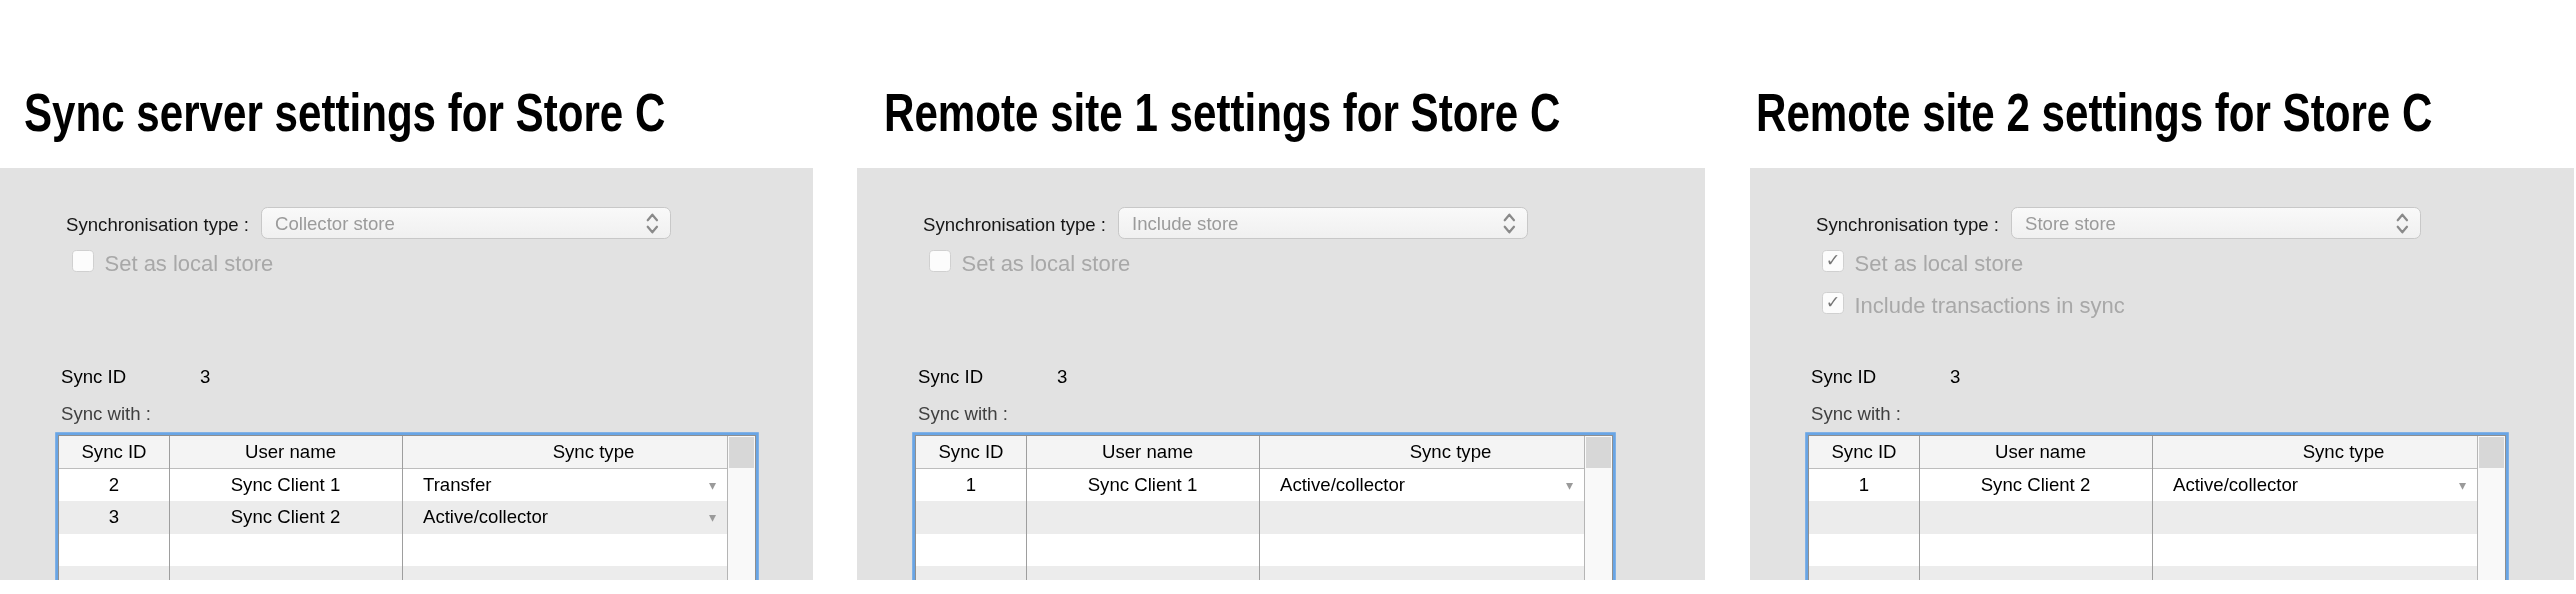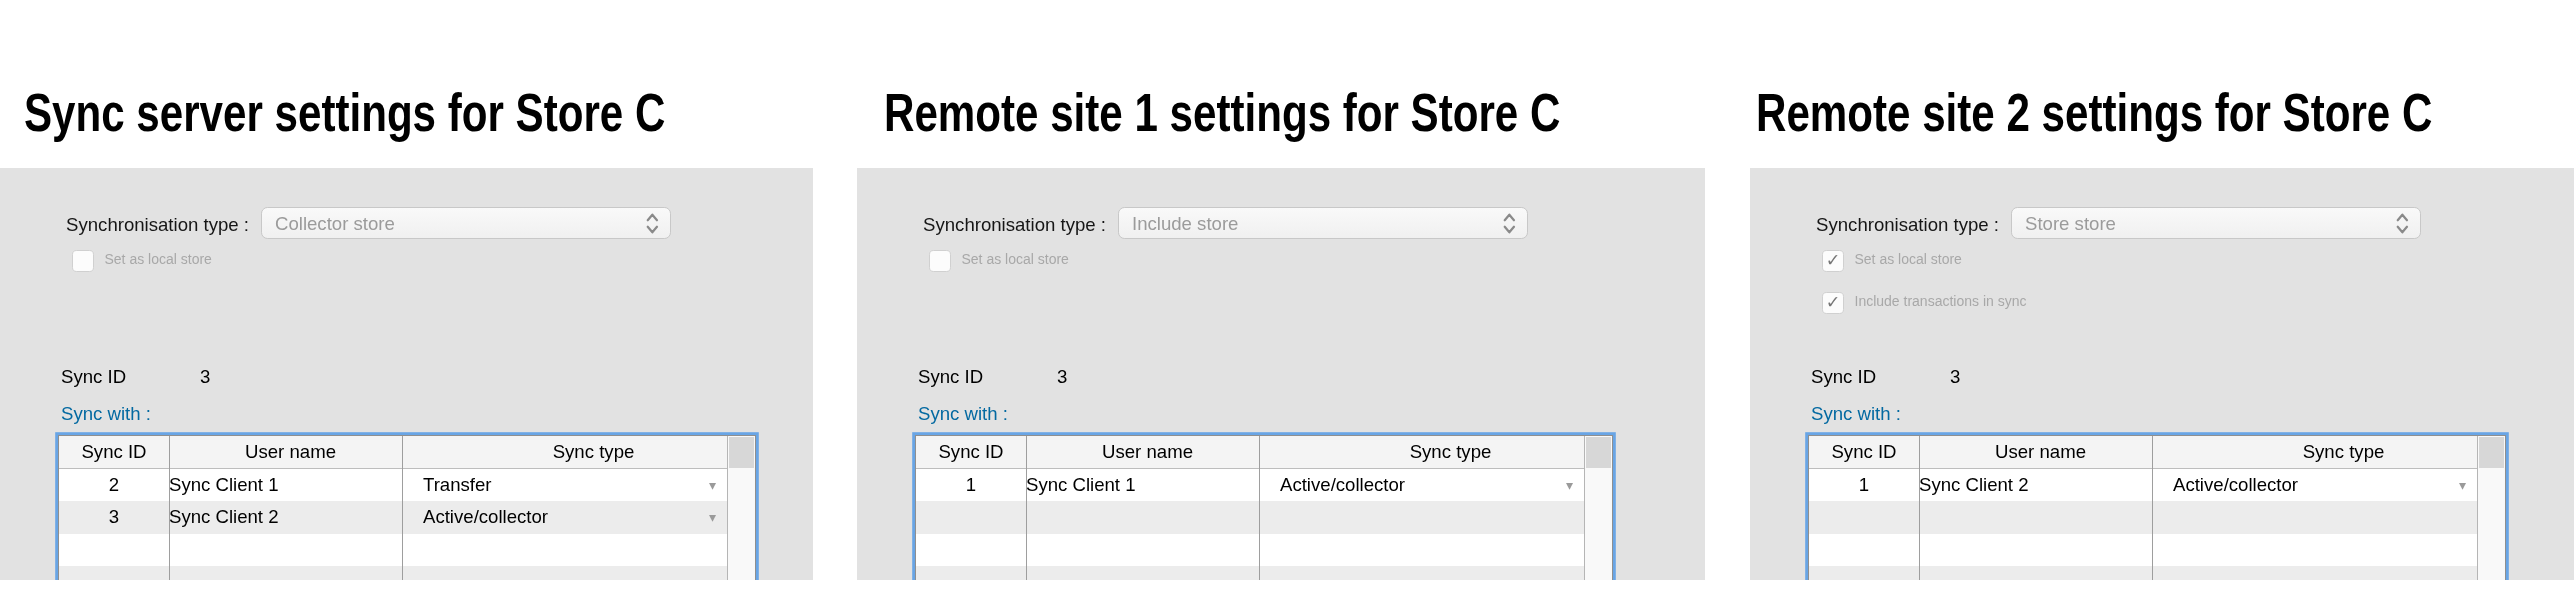--- a/index.html
+++ b/index.html
@@ -26,44 +26,44 @@
   .dropdown { position:absolute; left:261px; top:39px; width:410px; height:32px;
     background:linear-gradient(#f9f9f9,#f0f0f0); border:0.9px solid #c8c8c8; border-radius:6.5px;
     box-sizing:border-box; }
   .dropdown-value { position:absolute; left:13px; top:4.6px; font-size:18.6px; color:#9b9b9b; white-space:nowrap; }
   .stepper { position:absolute; right:9.3px; top:2.8px; }
 
   .cb-row { position:absolute; left:72px; height:24px; }
   .cb-box { position:absolute; left:0; top:0; width:22px; height:22px; background:#fcfcfc;
     border:0.9px solid #d0d0d0; border-radius:4.6px; box-sizing:border-box; text-align:center; }
   .cb-mark { font-size:17.6px; color:#767676; line-height:19.5px; display:block; }
-  .cb-label { position:absolute; left:32.5px; top:0.9px; font-size:14px; color:#a8a8a8; white-space:nowrap; }
+  .cb-label { position:absolute; left:32.5px; top:0.9px; font-size:22px; color:#a8a8a8; white-space:nowrap; }
 
   .sync-id-label   { position:absolute; left:61px;  top:198px; font-size:18.6px; color:#000; }
   .sync-id-value   { position:absolute; left:200px; top:198px; font-size:18.6px; color:#000; }
-  .sync-with-label { position:absolute; left:61px;  top:235px; font-size:18.6px; color:#0369a1; }
+  .sync-with-label { position:absolute; left:61px;  top:235px; font-size:18.6px; color:#404040; }
 
   .table { position:absolute; left:58px; top:267px; width:698px; height:371px; background:#fff;
     border:0.9px solid #8f8f8f; box-shadow:0 0 0 2.8px #69a5e5; box-sizing:border-box; }
   .thead { position:absolute; left:0; top:0; width:670px; height:32px; background:#f4f4f4;
     border-bottom:0.9px solid #bdbdbd; }
   .th { position:absolute; top:0; height:32px; line-height:32px; text-align:center;
     font-size:18.6px; color:#000; }
   .th-1 { left:0;    width:110px; }
   .th-2 { left:115px; width:233px; }
   .th-3 { left:343px; width:327px;padding-left:28px; }
   .col-sep { position:absolute; top:0; bottom:0; width:0.9px; background:#9e9e9e; z-index:3; }
   .sep-1 { left:110px; } .sep-2 { left:343px; }
 
   .tbody { position:absolute; left:0; top:32.5px; width:670px; }
   .trow { position:relative; width:670px; height:32.5px; background:#ffffff; }
   .trow:nth-child(even) { background:#ececec; }
   .cell { position:absolute; top:0; height:32.5px; line-height:32.5px; font-size:18.6px; color:#000; }
   .cell-sync-id   { left:0;     width:110px; text-align:center; }
-  .cell-user-name { left:110px; width:233px; }
+  .cell-user-name { left:110px; width:233px; text-align:center; }
   .cell-sync-type { left:343px; width:327px; text-align:left; padding-left:21px; box-sizing:border-box; }
   .dd-arrow { position:absolute; right:13px; top:0; font-size:14px; color:#9a9a9a; line-height:32.5px; }
 
   .vscroll { position:absolute; top:0; right:0; width:28px; height:100%;
     background:#f9f9f9; border-left:0.9px solid #b5b5b5; box-sizing:border-box; }
   .vscroll-thumb { position:absolute; top:0.9px; left:0.9px; right:0.9px; height:31px; background:#d7d7d7; }
 </style>
 </head>
 <body>
 

